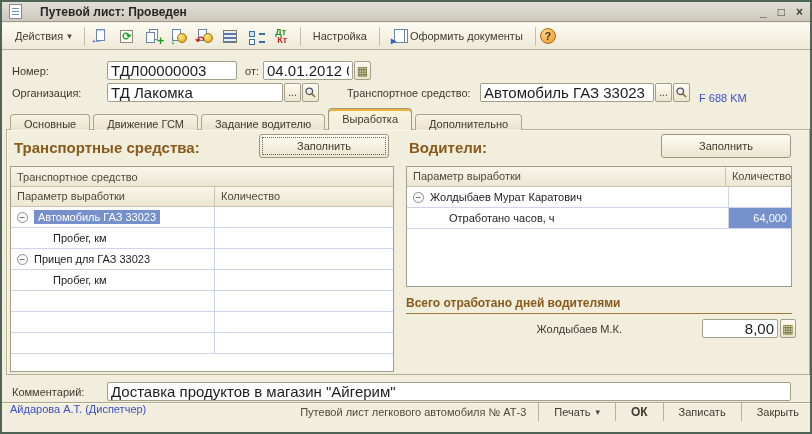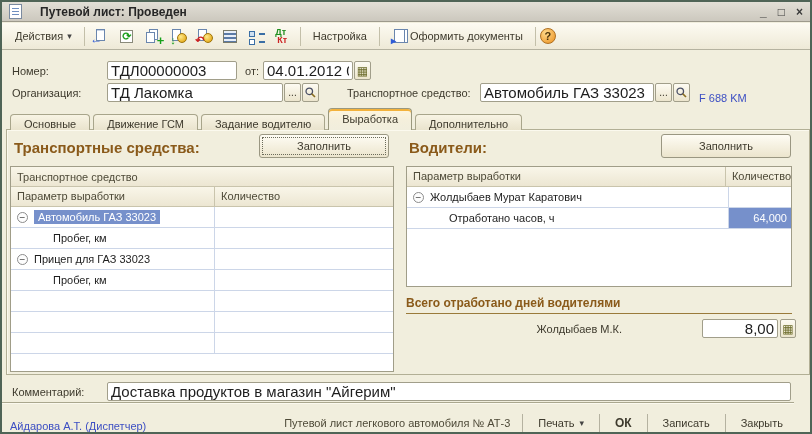--- a/index.html
+++ b/index.html
@@ -108,23 +108,23 @@
   .expander { flex:0 0 auto; width:11px; height:11px; border:1px solid #8c8c8c; border-radius:50%;
     background:#fdfdfd; color:#444; font-size:10px; line-height:9px; text-align:center; }
   .row-label { color:#1d1d1d; white-space:nowrap; }
   .row-label.selected { background:#7690cb; color:#fff; padding:1px 4px; }
 
   .totals-header { position:absolute; font-size:12px; font-weight:bold; color:#8a5a1a;
     border-bottom:1px solid #9a7a3a; padding-bottom:3px; }
   .totals-label { position:absolute; text-align:right; color:#3e3a2d; }
 
   
-  .statusbar { position:absolute; left:0; right:16px; bottom:0; height:30px; background:#f1eedd;
+  .statusbar { position:absolute; left:0; right:0; bottom:0; height:30px; background:#f1eedd;
     border-top:1px solid #aaa78e; box-shadow:inset 0 1px 0 #fbf9ee;
-    display:flex; align-items:flex-end; padding:0 8px; }
+    display:flex; align-items:flex-start; padding:0 8px; }
   .status-user { color:#3d4fc3; }
   .status-right { margin-left:auto; display:flex; align-items:center; gap:12px; }
   .status-divider { width:1px; height:18px; background:#b5b2a0; }
   .status-btn { color:#3e3a2d; padding:2px 3px; display:flex; align-items:center; gap:5px; }
   .status-btn.bold { font-weight:bold; font-size:12px; }
   .doc-type-text { color:#4e4a38; }
 </style>
 </head>
 <body>
 

